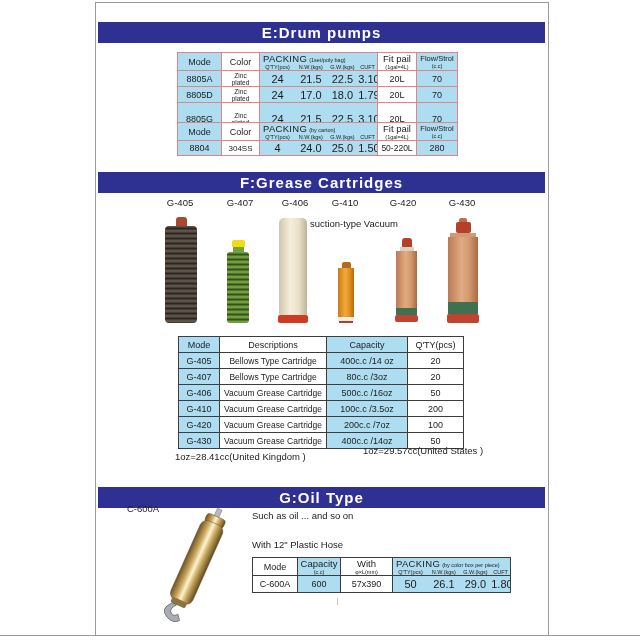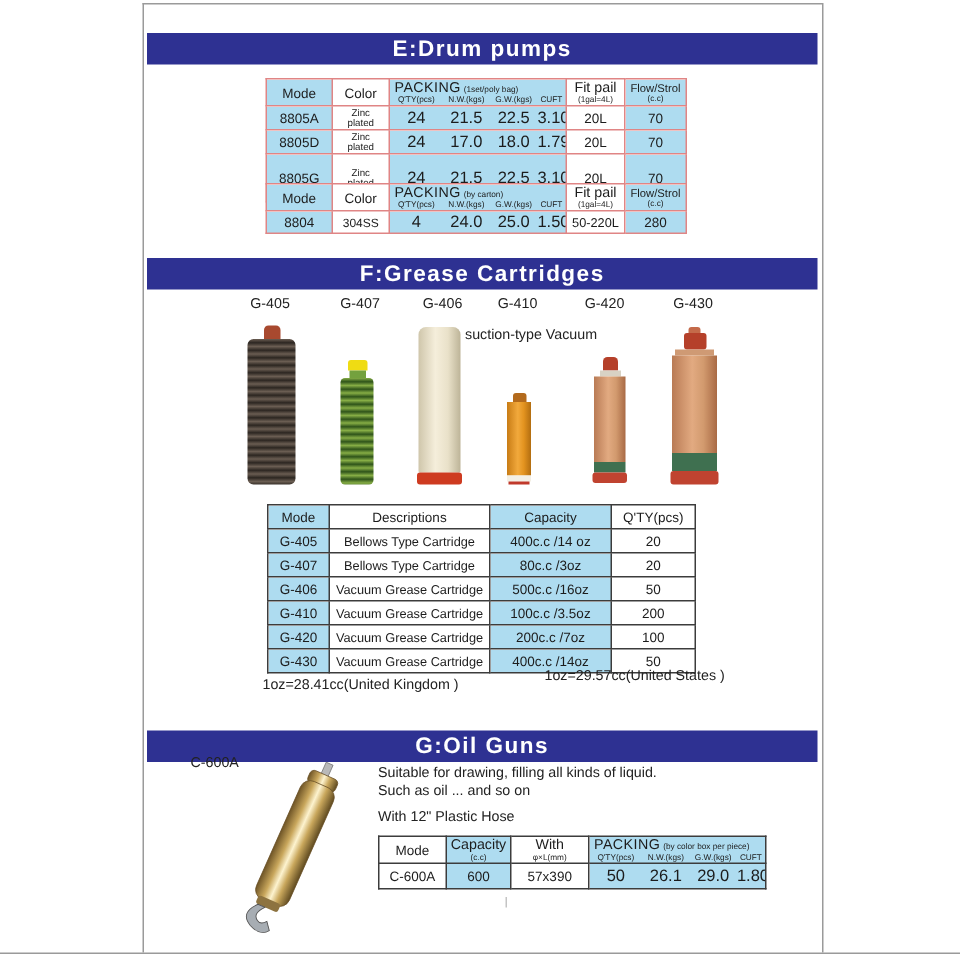--- a/index.html
+++ b/index.html
@@ -286,21 +286,21 @@
     <td class="blue f9">400c.c /14oz</td>
     <td class="f9">50</td>
   </tr>
 </tbody>
   </table>
 
 <span class="note-text" style="left:175px;top:451px">1oz=28.41cc(United Kingdom )</span>
 <span class="note-text" style="left:363px;top:445px">1oz=29.57cc(United States )</span>
 
 <div class="banner" style="top:487px">
-  <span>G:Oil Guns</span>
+  <span>G:Oil Type</span>
 </div>
 
 <span class="note-text" style="left:127px;top:503px">C-600A</span>
 
 <svg class="abs" style="left:143px;top:503px" width="104" height="130" viewBox="0 0 104 130">
   <defs>
     <linearGradient id="brass" x1="0" y1="0" x2="1" y2="0">
       <stop offset="0" stop-color="#6e5426"></stop>
         <stop offset="0.3" stop-color="#c9a75c"></stop>
       <stop offset="0.5" stop-color="#fdf3cf"></stop>
@@ -311,21 +311,20 @@
   <g transform="rotate(24 52 63)">
     <rect x="49" y="1" width="5" height="10" fill="#b9b9b9" stroke="#777" stroke-width="0.5"></rect>
     <rect x="42" y="9" width="20" height="9" rx="3" fill="url(#brass)" stroke="#6b5128" stroke-width="0.5"></rect>
     <rect x="40" y="16" width="24" height="86" rx="7" fill="url(#brass)" stroke="#6b5128" stroke-width="0.5"></rect>
     <rect x="44" y="100" width="16" height="6" rx="2" fill="#8d7340"></rect>
     <path d="M46 106 q-9 10 1 15 q9 4 13 -2 l-4 -5 q-3 4 -6 2 q-5 -3 1 -10 z" fill="#a7adb3" stroke="#555" stroke-width="0.6"></path>
   </g>
 </svg>
 
 <div class="desc" style="left:252px;top:510px">
-  <div>Suitable for drawing, filling all kinds of liquid.</div>
   <div>Such as oil ... and so on</div>
 </div>
 <span class="note-text" style="left:252px;top:539px">With 12" Plastic Hose</span>
 
 <table class="t-dark" style="left:252px;top:557px;width:258px">
   <colgroup>
       <col style="width:45px">
       <col style="width:43px">
       <col style="width:52px">
       <col style="width:118px">

